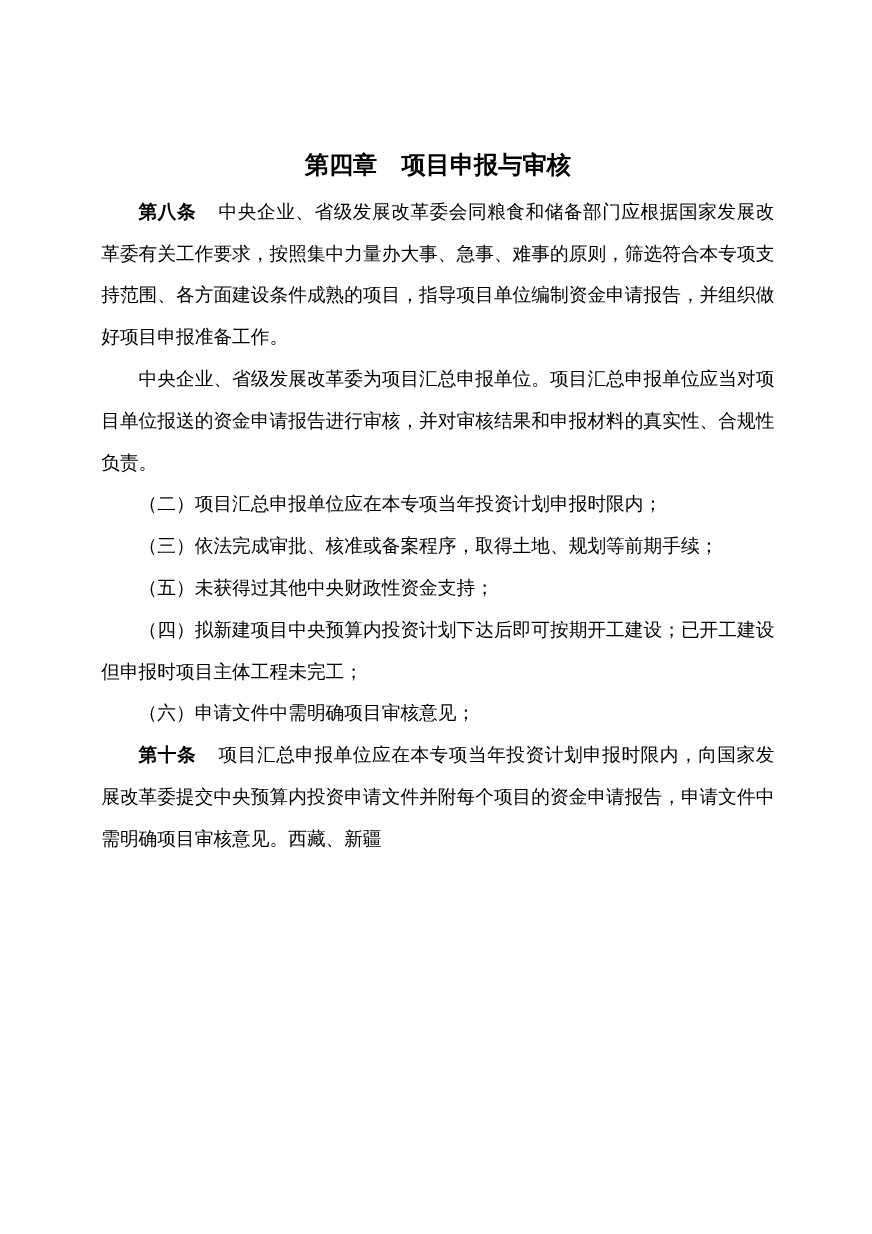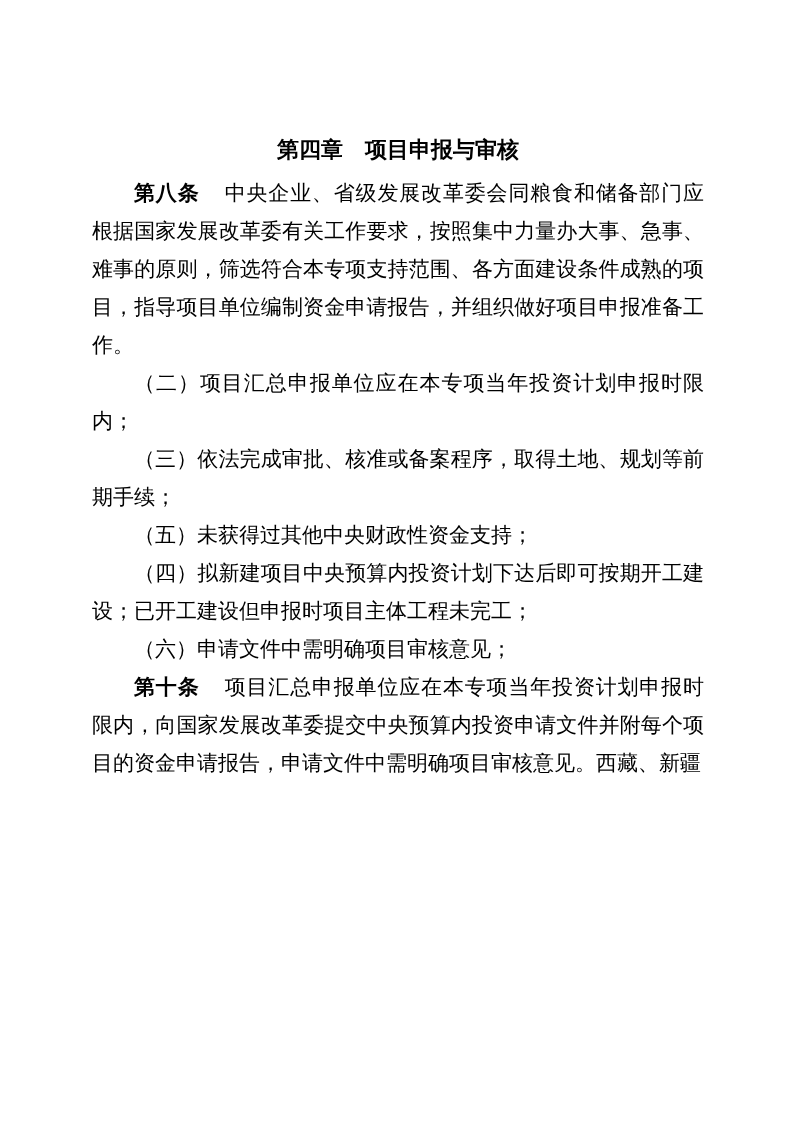--- a/index.html
+++ b/index.html
@@ -26,21 +26,21 @@
   .doc-title {
     font-family: "Liberation Sans", "DejaVu Sans", sans-serif;
     font-weight: bold;
     font-size: 22px;
     line-height: 40px;
     text-align: center;
     margin: 0 0 4px 0;
   }
   .para {
     margin: 0;
-    font-size: 21px;
+    font-size: 17px;
     line-height: 38px;
     text-align: justify;
     text-indent: 2em;
     word-break: break-all;
   }
   .article-label {
     font-family: "Liberation Sans", "DejaVu Sans", sans-serif;
     font-weight: bold;
     margin-right: 1.2em;
   }
@@ -48,20 +48,21 @@
 </head>
 <body>
 
 <div class="page">
   <div class="content">
 
     <h1 class="doc-title">第四章　项目申报与审核</h1>
 
     <p class="para"><span class="article-label">第八条</span><span>中央企业、省级发展改革委会同粮食和储备部门应根据国家发展改革委有关工作要求，按照集中力量办大事、急事、难事的原则，筛选符合本专项支持范围、各方面建设条件成熟的项目，指导项目单位编制资金申请报告，并组织做好项目申报准备工作。</span></p>
 
+    <p class="para"><span>中央企业、省级发展改革委为项目汇总申报单位。项目汇总申报单位应当对项目单位报送的资金申请报告进行审核，并对审核结果和申报材料的真实性、合规性负责。</span></p>
 
 
 
     <p class="para"><span>（二）项目汇总申报单位应在本专项当年投资计划申报时限内；</span></p>
 
     <p class="para"><span>（三）依法完成审批、核准或备案程序，取得土地、规划等前期手续；</span></p>
 
     <p class="para"><span>（五）未获得过其他中央财政性资金支持；</span></p>
 
     <p class="para"><span>（四）拟新建项目中央预算内投资计划下达后即可按期开工建设；已开工建设但申报时项目主体工程未完工；</span></p>

